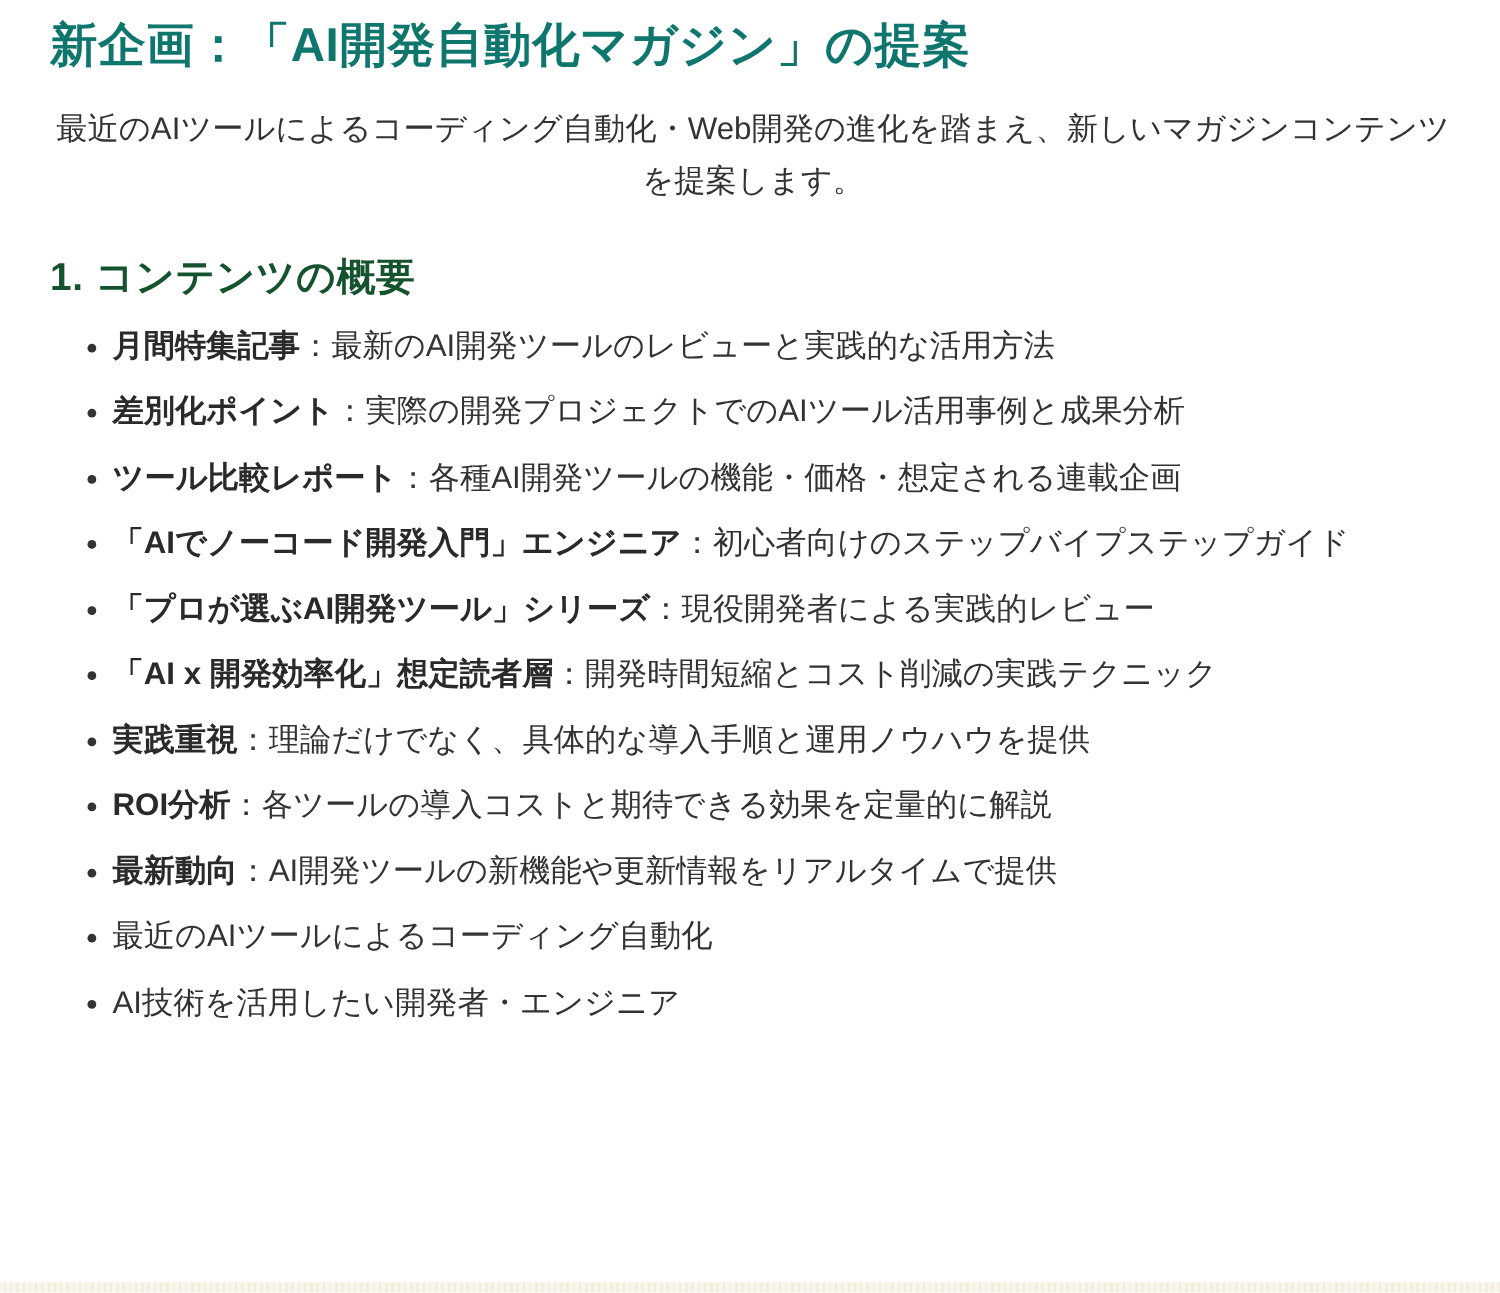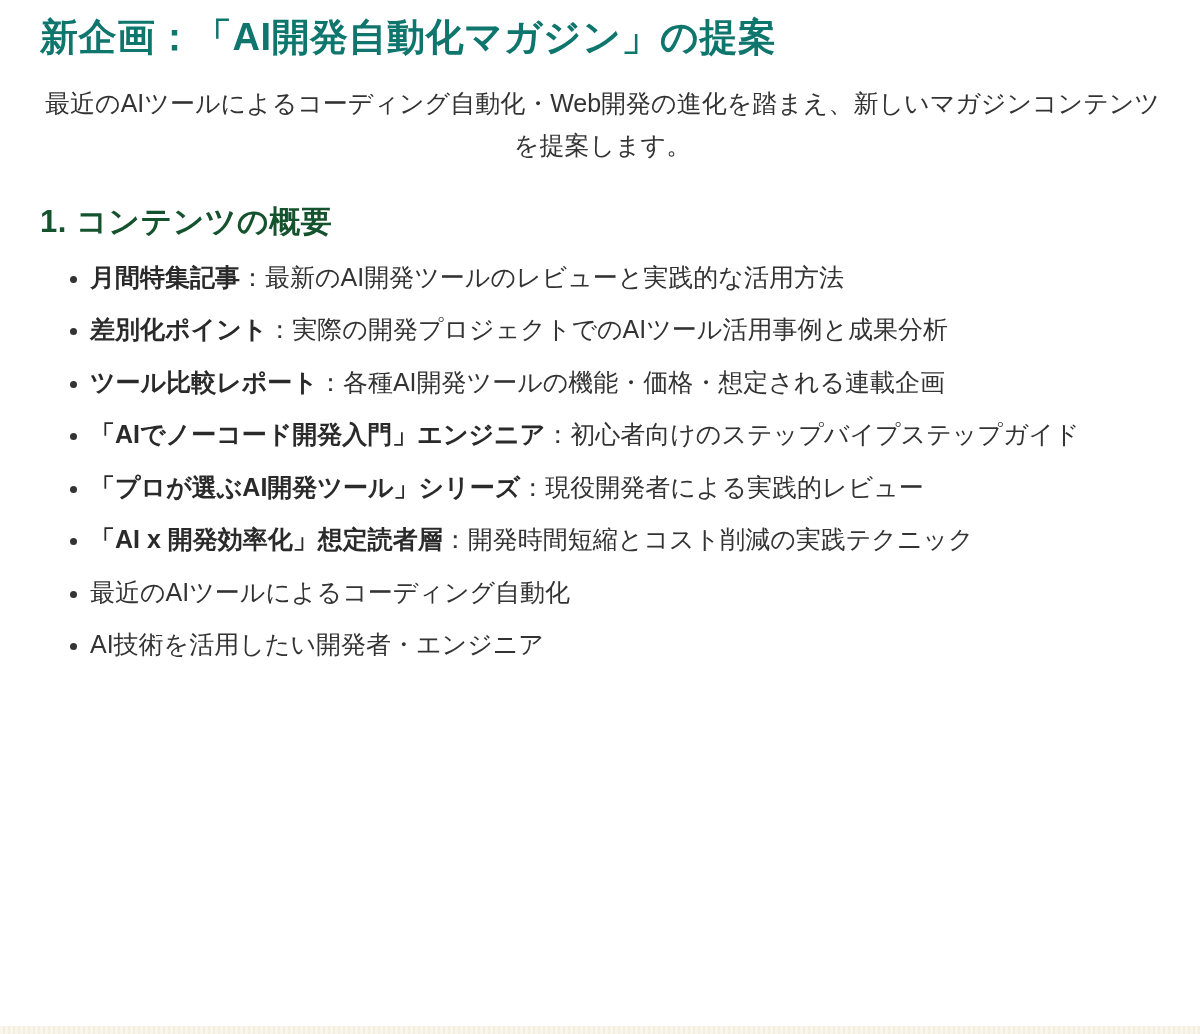--- a/index.html
+++ b/index.html
@@ -109,20 +109,31 @@
       <li>
         <span class="term">「プロが選ぶAI開発ツール」シリーズ</span><span>：現役開発者による実践的レビュー</span>
       </li>
       <li>
         <span class="term">「AI x 開発効率化」想定読者層</span><span>：開発時間短縮とコスト削減の実践テクニック</span>
       </li>
     </ul>
   </section>
 
   <section>
+    <ul class="bullet-list">
+      <li>
+        <span class="term">実践重視</span><span>：理論だけでなく、具体的な導入手順と運用ノウハウを提供</span>
+      </li>
+      <li>
+        <span class="term">ROI分析</span><span>：各ツールの導入コストと期待できる効果を定量的に解説</span>
+      </li>
+      <li>
+        <span class="term">最新動向</span><span>：AI開発ツールの新機能や更新情報をリアルタイムで提供</span>
+      </li>
+    </ul>
   </section>
 
   <section>
     <ul class="bullet-list">
       <li>
         <span>最近のAIツールによるコーディング自動化</span>
       </li>
       <li>
         <span>AI技術を活用したい開発者・エンジニア</span>
       </li>

